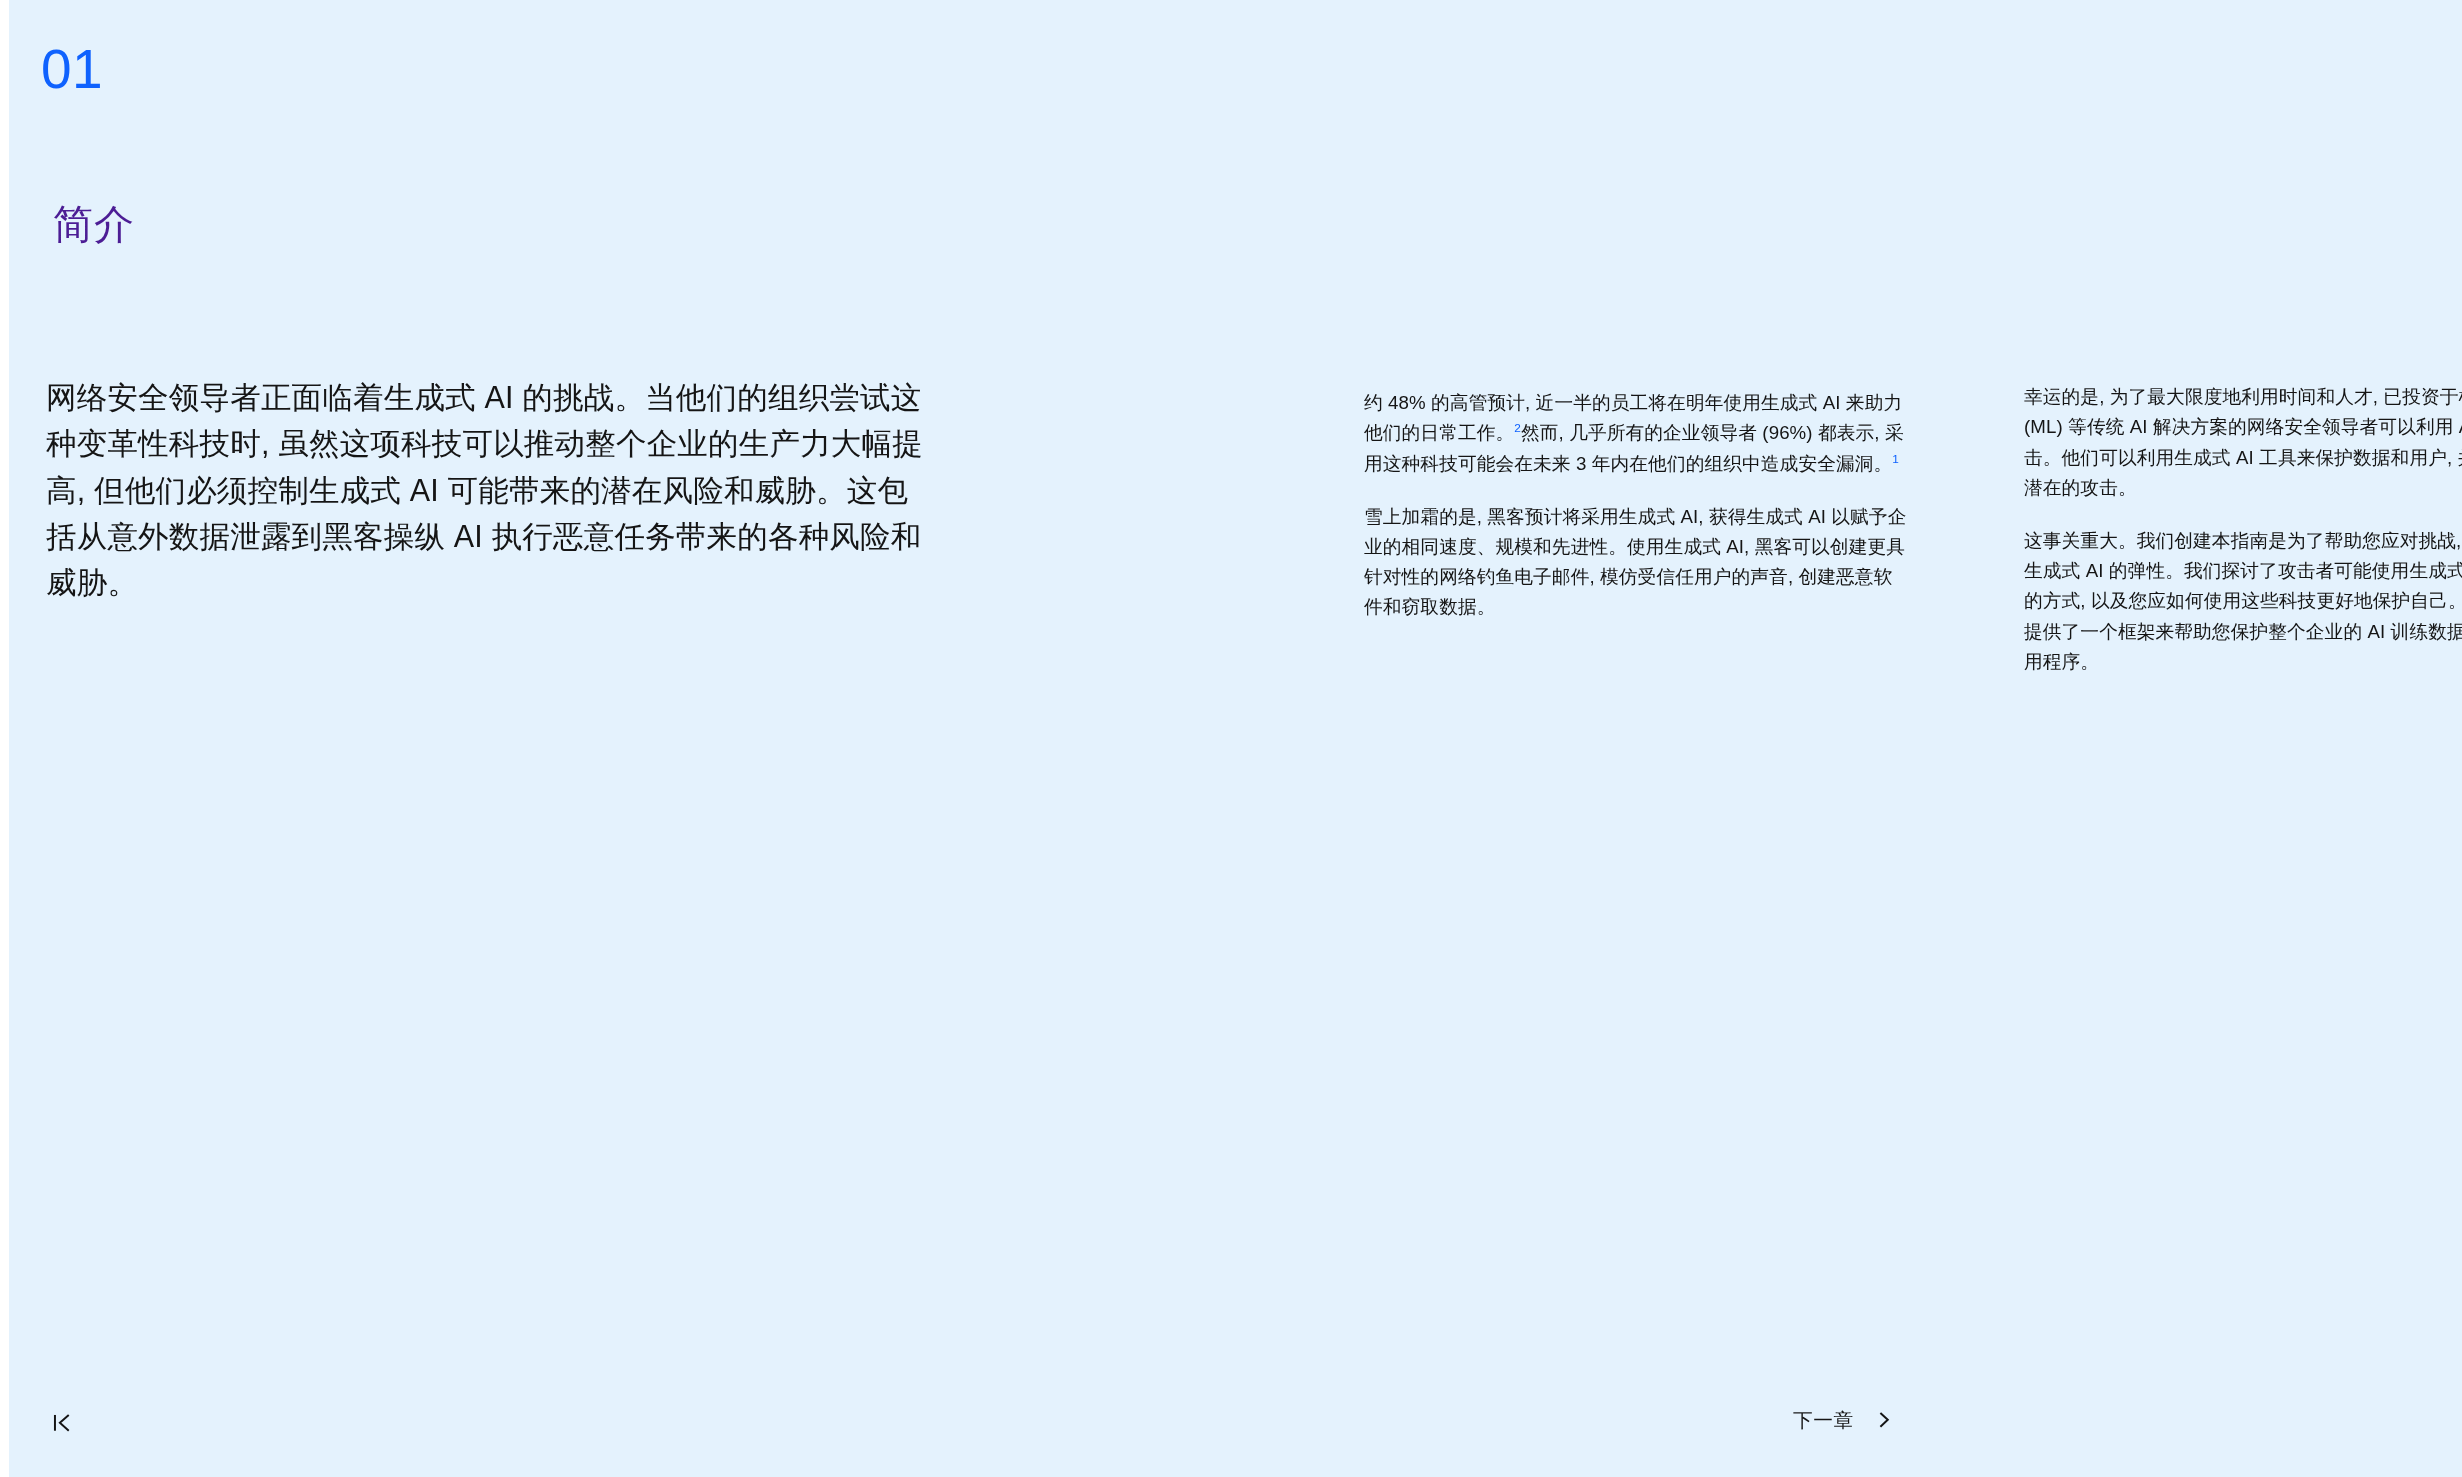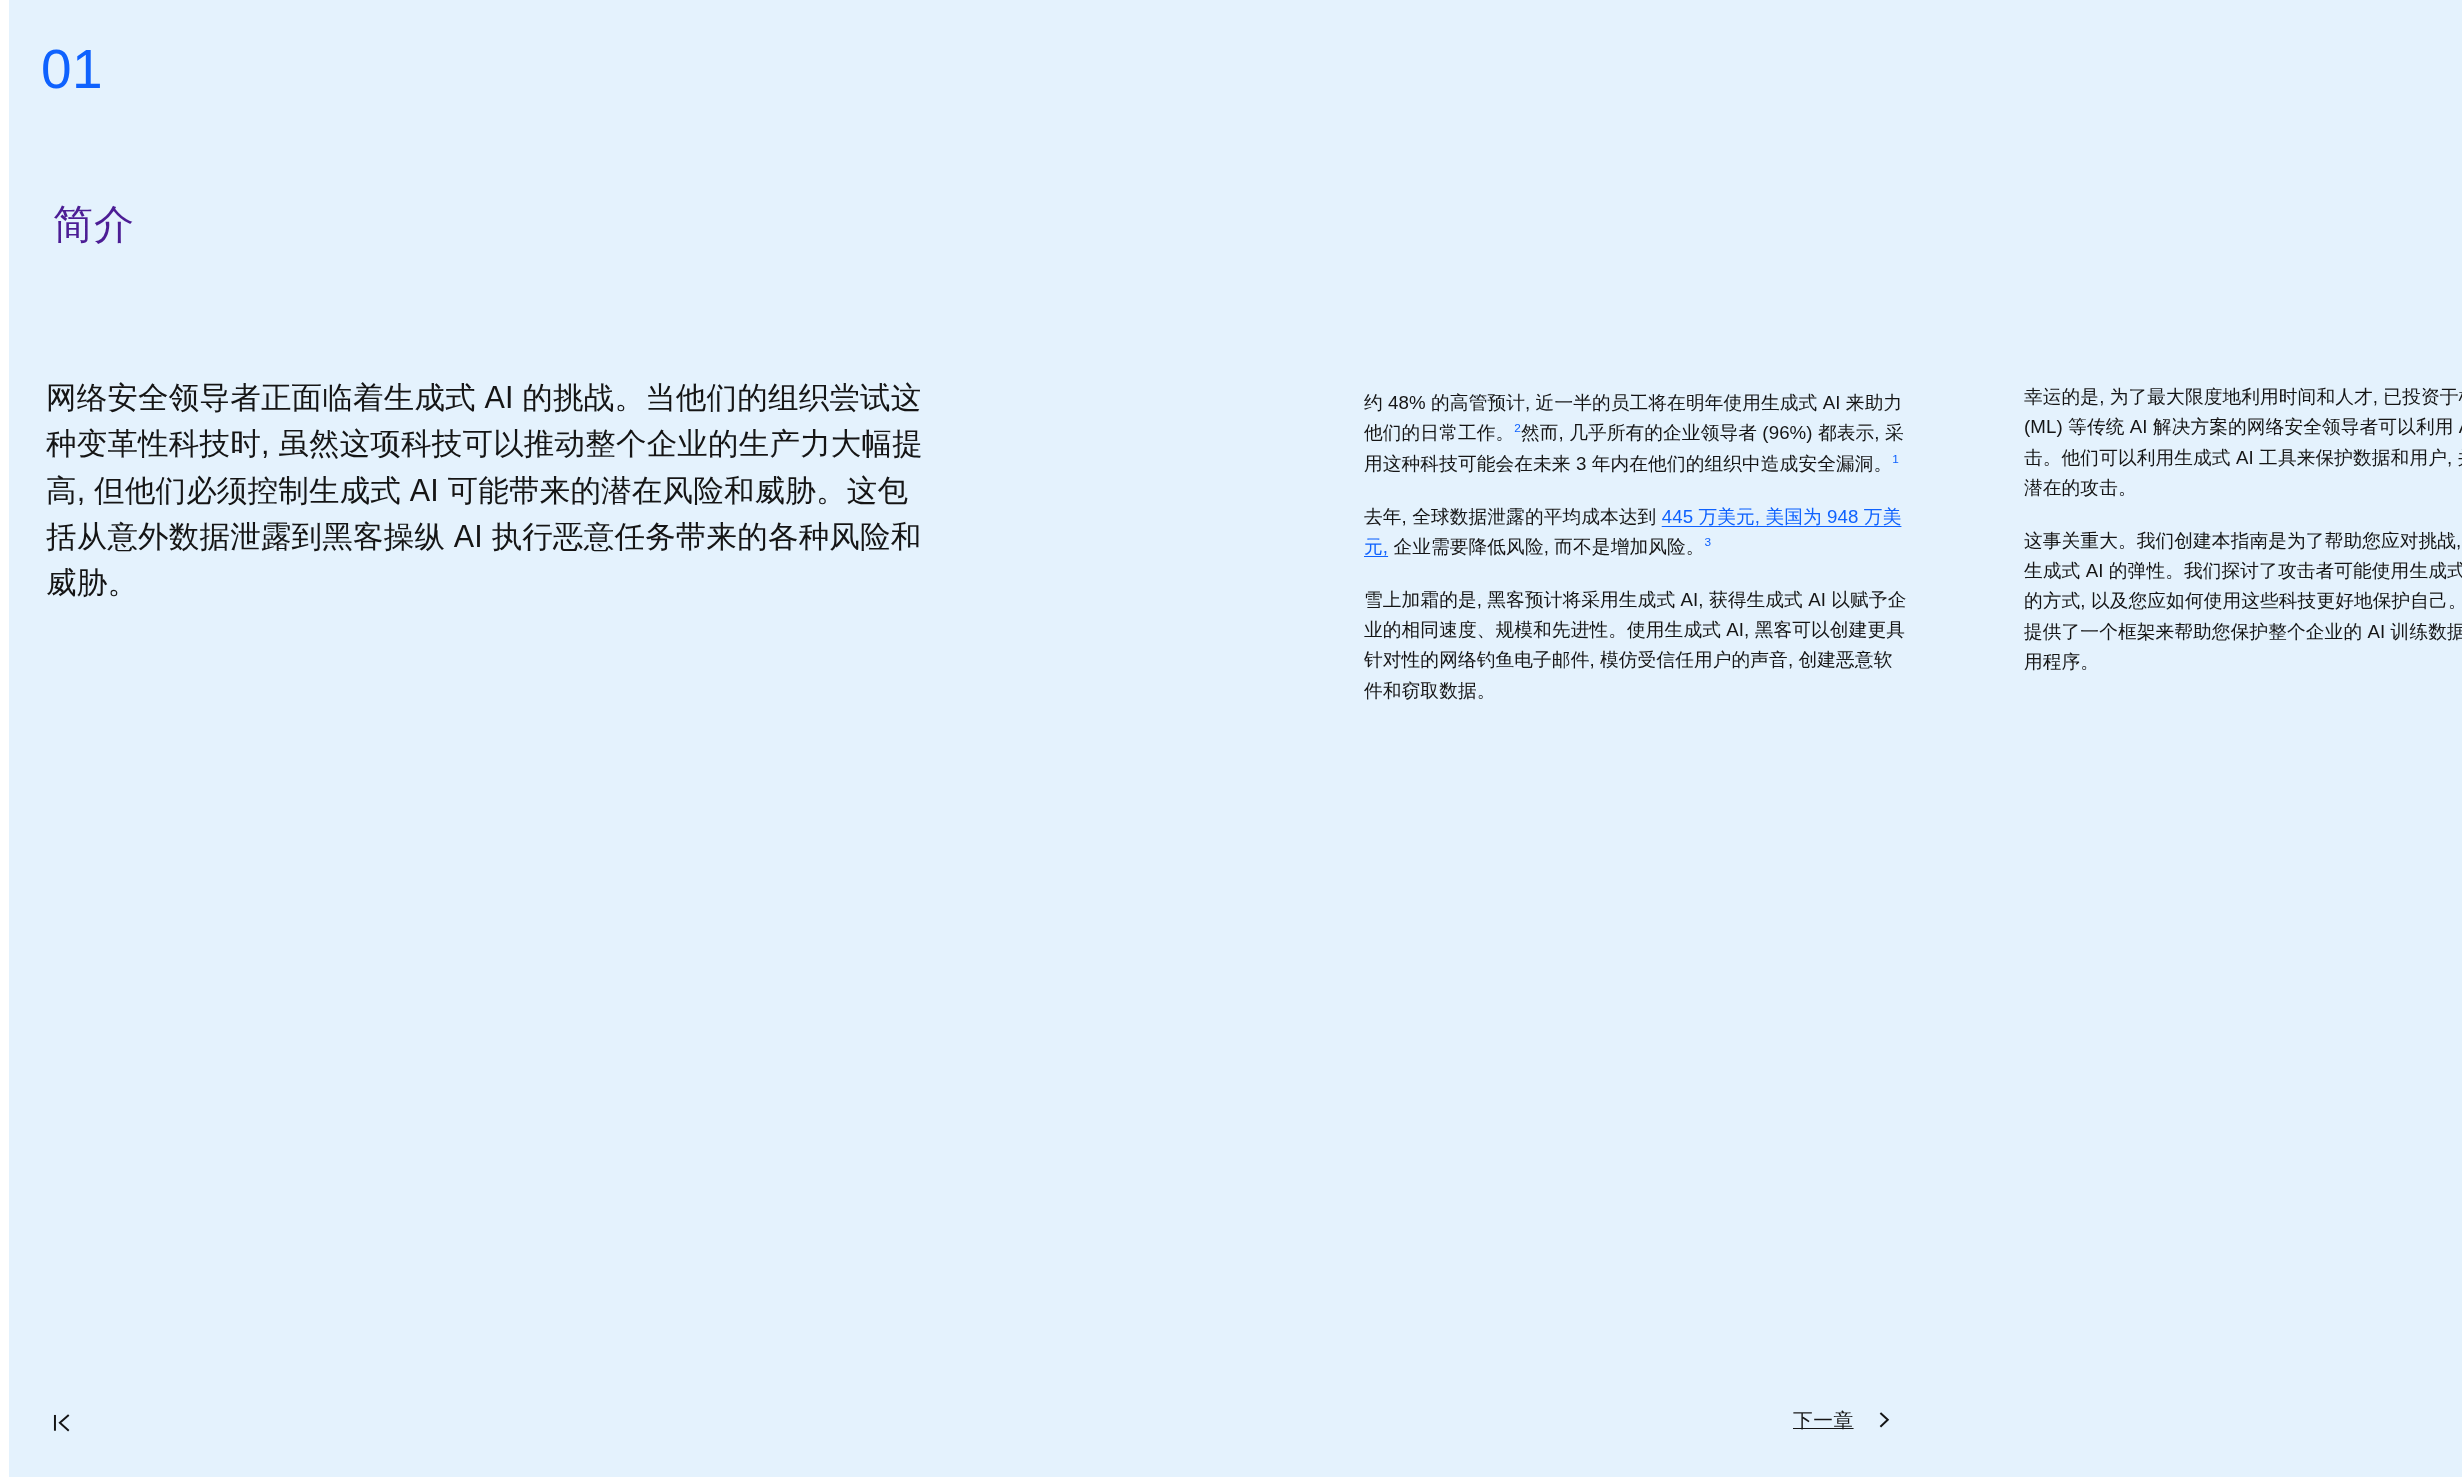--- a/index.html
+++ b/index.html
@@ -124,41 +124,39 @@
     top: 23.6px;
     display: flex;
     align-items: center;
     gap: 19.7px;
     cursor: pointer;
   }
   .footer-next .label {
     font-size: 19.7px;
     color: #151515;
     letter-spacing: 0.5px;
-    text-decoration: underline;
   }
   .footer-next .chev { display:block; }
 </style>
 </head>
 <body>
 
 <div class="page">
 
   <div class="edge-strip"></div>
 
   <div class="chapter-number">01</div>
 
   <h1 class="page-title">简介</h1>
 
   <div class="lead">网络安全领导者正面临着生成式 AI 的挑战。当他们的组织尝试这种变革性科技时, 虽然这项科技可以推动整个企业的生产力大幅提高, 但他们必须控制生成式 AI 可能带来的潜在风险和威胁。这包括从意外数据泄露到黑客操纵 AI 执行恶意任务带来的各种风险和威胁。</div>
 
   <div class="col col-mid">
     <p><span>约 48% 的高管预计, 近一半的员工将在明年使用生成式 AI 来助力他们的日常工作。</span><sup class="footnote">2</sup><span>然而, 几乎所有的企业领导者 (96%) 都表示, 采用这种科技可能会在未来 3 年内在他们的组织中造成安全漏洞。</span><sup class="footnote">1</sup></p>
 
-    <p><span>去年, 全球数据泄露的平均成本达到 </span><a class="ref-link" href="#">445 万美元, 美国为 948 万美元,</a><span> 企业需要降低风险, 而不是增加风险。</span><sup class="footnote">3</sup></p>
 
     <p>雪上加霜的是, 黑客预计将采用生成式 AI, 获得生成式 AI 以赋予企业的相同速度、规模和先进性。使用生成式 AI, 黑客可以创建更具针对性的网络钓鱼电子邮件, 模仿受信任用户的声音, 创建恶意软件和窃取数据。</p>
   </div>
 
   <div class="col col-right">
     <p>幸运的是, 为了最大限度地利用时间和人才, 已投资于机器学习 (ML) 等传统 AI 解决方案的网络安全领导者可以利用 AI 进行反击。他们可以利用生成式 AI 工具来保护数据和用户, 并检测和阻止潜在的攻击。</p>
     <p>这事关重大。我们创建本指南是为了帮助您应对挑战, 并充分利用生成式 AI 的弹性。我们探讨了攻击者可能使用生成式 AI 来攻击您的方式, 以及您应如何使用这些科技更好地保护自己。最后, 我们提供了一个框架来帮助您保护整个企业的 AI 训练数据、模型和应用程序。</p>
   </div>
 
   <div class="footer">

